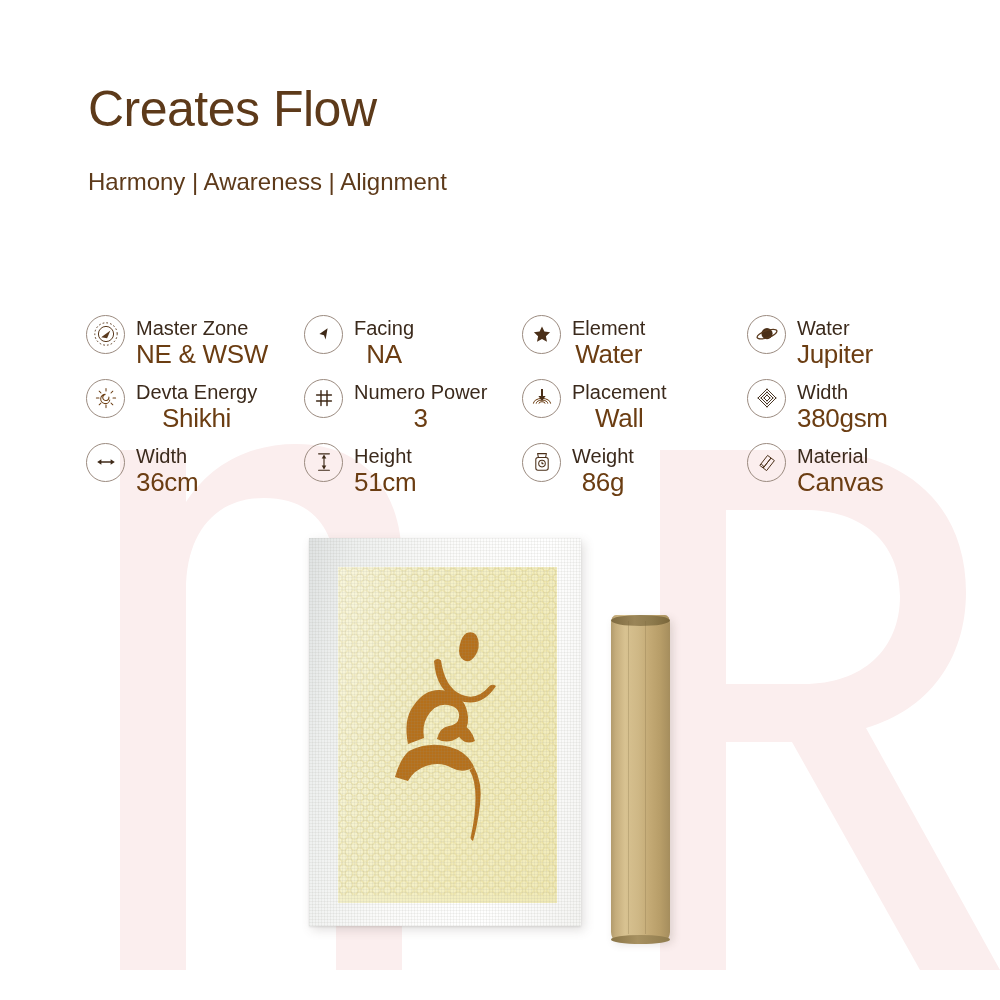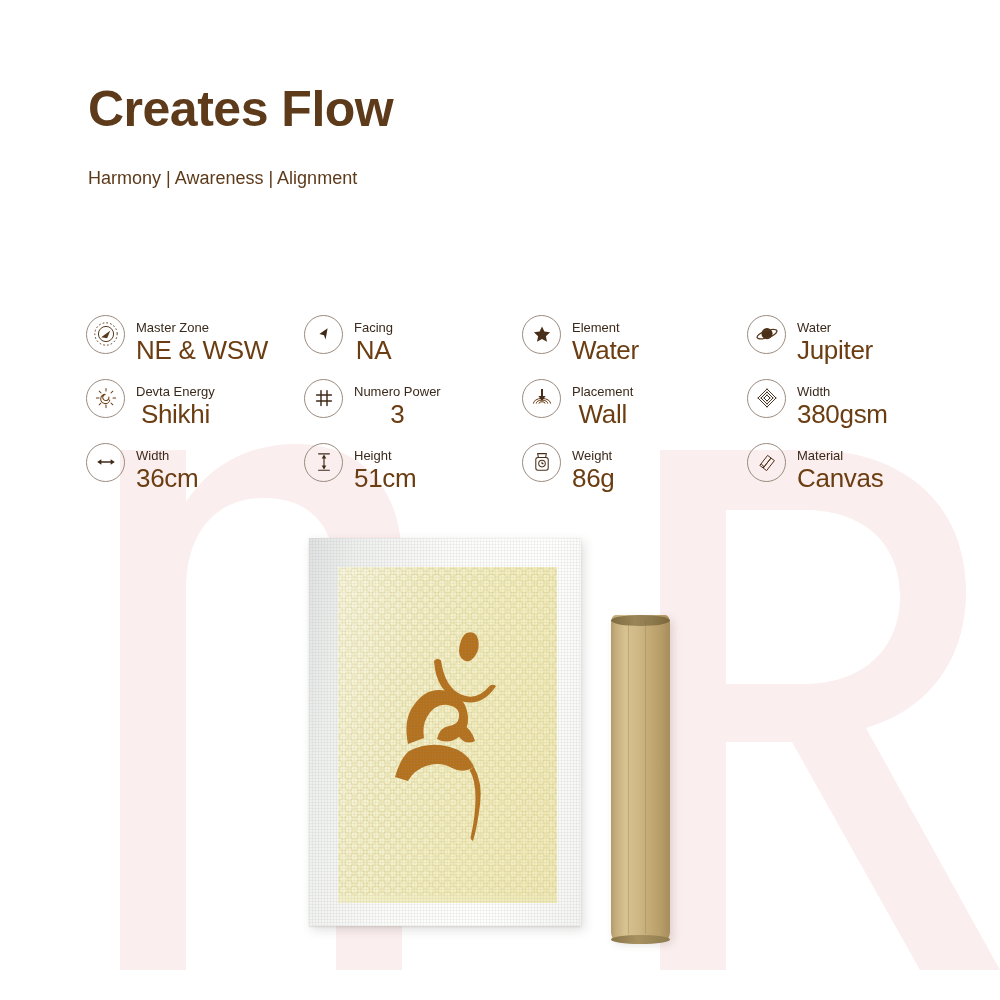--- a/index.html
+++ b/index.html
@@ -34,21 +34,21 @@
 
   
   #header {
     position: absolute;
     left: 88px;
     top: 82px;
     z-index: 3;
   }
   #title {
     font-size: 50px;
-    font-weight: bold;
+    font-weight: normal;
     color: #5d3a1a;
     letter-spacing: -0.5px;
     line-height: 1.08;
     white-space: nowrap;
   }
   #subtitle-row {
     margin-top: 6px;
     display: flex;
     align-items: baseline;
     gap: 11px;
@@ -60,21 +60,21 @@
     color: #2e2a26;
   }
   #subtitle-word {
     font-size: 44px;
     font-weight: bold;
     color: #5d3a1a;
     letter-spacing: -0.5px;
   }
   #tagline {
     margin-top: 32px;
-    font-size: 18px;
+    font-size: 24px;
     font-weight: 400;
     color: #5d3a1a;
     white-space: nowrap;
   }
 
   
   #specs {
     position: absolute;
     left: 86px;
     top: 302px;
@@ -96,21 +96,21 @@
     border: 1.3px solid #9b8b80;
     border-radius: 50%;
     display: flex;
     align-items: center;
     justify-content: center;
     background: transparent;
   }
   .spec-icon svg { display: block; }
   .spec-text { display: flex; flex-direction: column; line-height: 1; min-width: 0; }
   .spec-label {
-    font-size: 13px;
+    font-size: 20px;
     font-weight: 400;
     color: #3b2a1c;
     white-space: nowrap;
     margin-bottom: 3px;
     margin-top: 16px;
   }
   .spec-value {
     font-size: 26px;
     font-weight: 400;
     color: #6b3d12;

